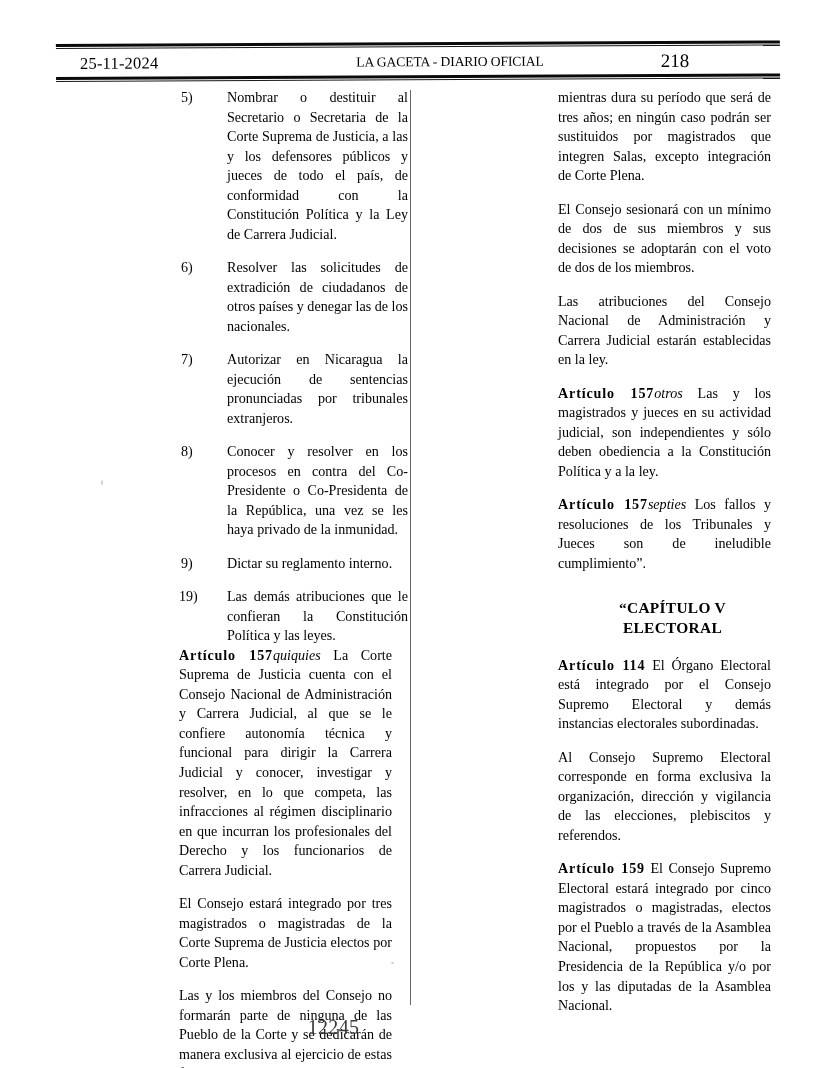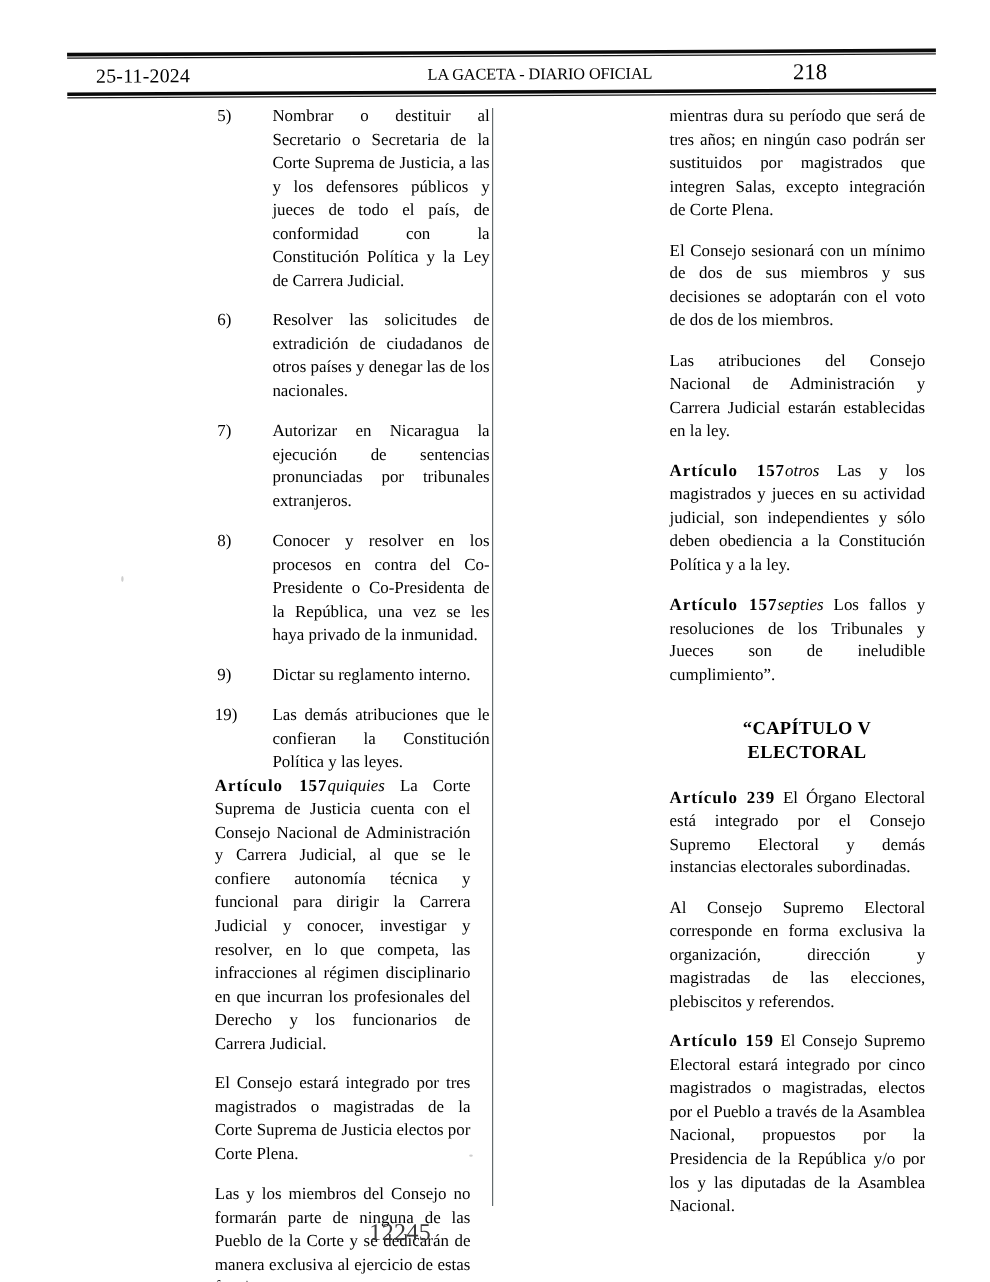--- a/index.html
+++ b/index.html
@@ -249,23 +249,23 @@
 
     <p class="para gap-before"><span class="art">Artículo 157</span><span class="art art-it">otros</span> <span>Las y los magistrados y jueces en su actividad judicial, son independientes y sólo deben obediencia a la Constitución Política y a la ley.</span></p>
 
     <p class="para gap-before"><span class="art">Artículo 157</span><span class="art art-it">septies</span> <span>Los fallos y resoluciones de los Tribunales y Jueces son de ineludible cumplimiento”.</span></p>
 
     <div class="chapter">
       <span>“CAPÍTULO V</span>
       <span>ELECTORAL</span>
     </div>
 
-    <p class="para"><span class="art">Artículo 239</span> <span>El Órgano Electoral está integrado por el Consejo Supremo Electoral y demás instancias electorales subordinadas.</span></p>
-
-    <p class="para gap-before">Al Consejo Supremo Electoral corresponde en forma exclusiva la organización, dirección y magistradas de las elecciones, plebiscitos y referendos.</p>
+    <p class="para"><span class="art">Artículo 114</span> <span>El Órgano Electoral está integrado por el Consejo Supremo Electoral y demás instancias electorales subordinadas.</span></p>
+
+    <p class="para gap-before">Al Consejo Supremo Electoral corresponde en forma exclusiva la organización, dirección y vigilancia de las elecciones, plebiscitos y referendos.</p>
 
     <p class="para gap-before"><span class="art">Artículo 159</span> <span>El Consejo Supremo Electoral estará integrado por cinco magistrados o magistradas, electos por el Pueblo a través de la Asamblea Nacional, propuestos por la Presidencia de la República y/o por los y las diputadas de la Asamblea Nacional.</span></p>
 
   </div>
 
   <div class="footer-pageno">12245</div>
 
   <div class="speck" style="left:101px; top:480px; width:2px; height:5px;"></div>
   <div class="speck" style="left:565px; top:1008px; width:3px; height:2px;"></div>
   <div class="speck" style="left:391px; top:962px; width:3px; height:2px;"></div>

